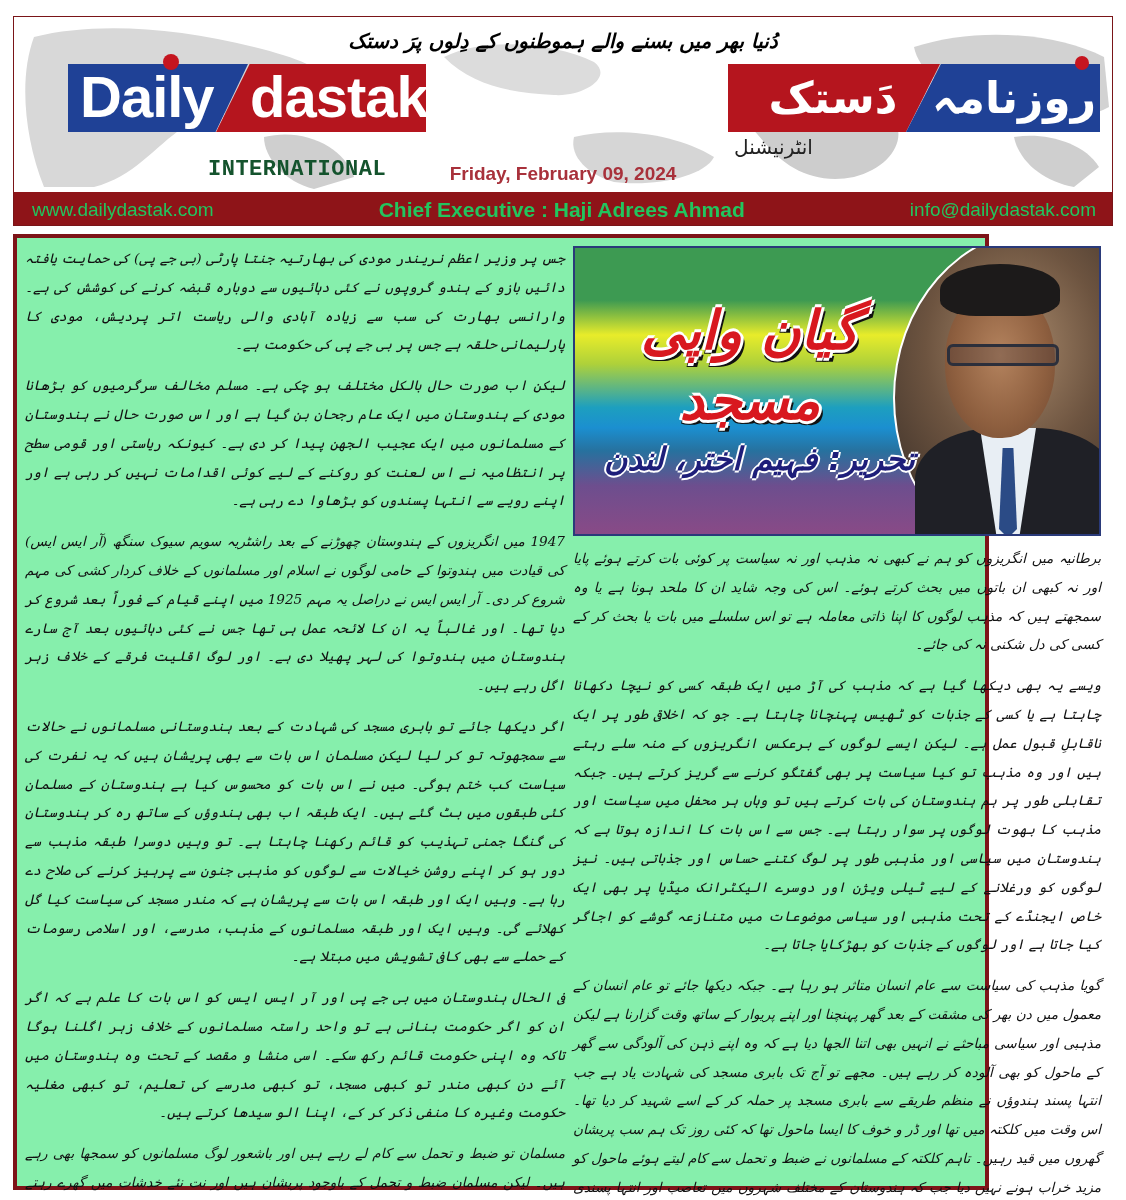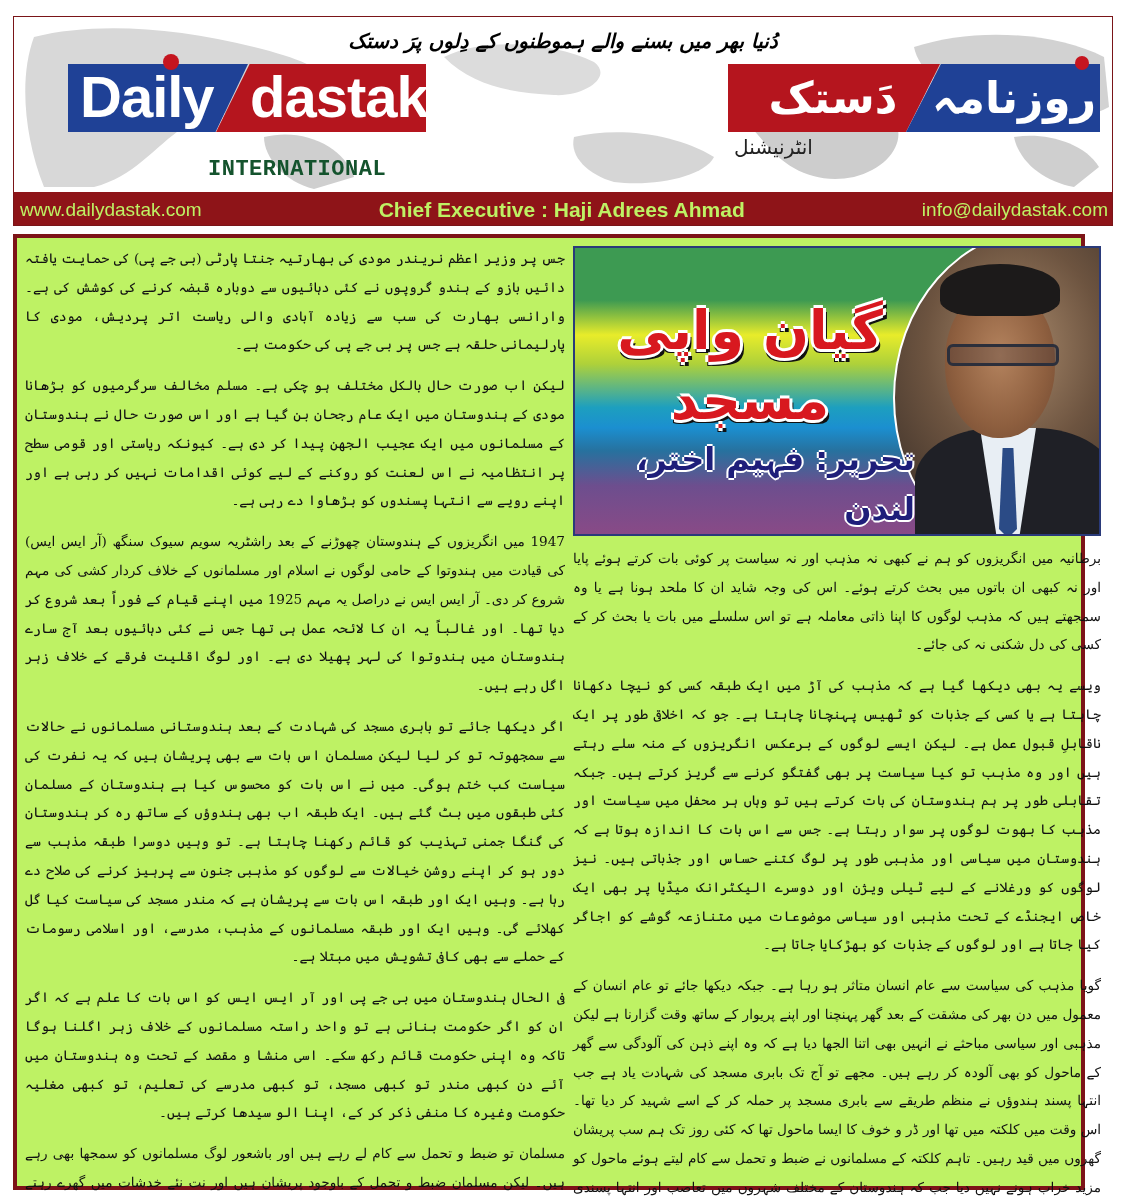--- a/index.html
+++ b/index.html
@@ -60,29 +60,29 @@
     position: absolute; left: 208px; top: 6px; width: 160px; text-align: center; direction: rtl;
     font-weight: bold; font-size: 44px; color: #fff; line-height: 56px;
   }
   .logo-ur .dot { position: absolute; left: 347px; top: -8px; width: 14px; height: 14px; border-radius: 50%; background: #c5151f; }
   .logo-ur-sub {
     position: absolute; left: 720px; top: 118px; direction: rtl;
     font-size: 20px; color: #222;
   }
   .infobar {
     position: absolute; left: 0; top: 175px; width: 1100px; height: 35px; background: #8e1418;
-    display: flex; align-items: center; justify-content: space-between; padding: 0 6px;
-    font-family: "Liberation Sans", sans-serif; color: #bef264; font-size: 19px;
+    display: flex; align-items: center; justify-content: space-between; padding: 0 18px;
+    font-family: "Liberation Sans", sans-serif; color: #22c55e; font-size: 19px;
   }
   .infobar .ce { font-weight: bold; font-size: 21px; }
 
   
   .frame {
-    position: absolute; left: 13px; top: 234px; width: 1072px; height: 956px;
-    border: 4px solid #7d1418; background: #bef264;
+    position: absolute; left: 13px; top: 234px; width: 976px; height: 956px;
+    border: 4px solid #7d1418; background: #86efac; font-style: italic;
   }
   .col-left {
     position: absolute; left: 8px; top: 6px; width: 540px;
   }
   .col-right {
     position: absolute; left: 556px; top: 306px; width: 528px;
   }
   .para {
     direction: rtl; text-align: justify; text-align-last: right;
     font-family: "DejaVu Serif", serif; font-size: 13.6px; line-height: 28.8px; color: #111;
@@ -159,20 +159,21 @@
 
   <div class="logo-en">
     <div class="blue"></div>
     <div class="red"></div>
     <div class="dot"></div>
     <span class="word1">Daily</span>
     <span class="word2">dastak</span>
   </div>
   <div class="logo-en-sub">INTERNATIONAL</div>
 
+  <div class="date-line">Friday, February 09, 2024</div>
 
   <div class="logo-ur">
     <div class="red"></div>
     <div class="blue"></div>
     <div class="dot"></div>
     <span class="uw1">دَستک</span>
     <span class="uw2">روزنامہ</span>
   </div>
   <div class="logo-ur-sub">انٹرنیشنل</div>
 

